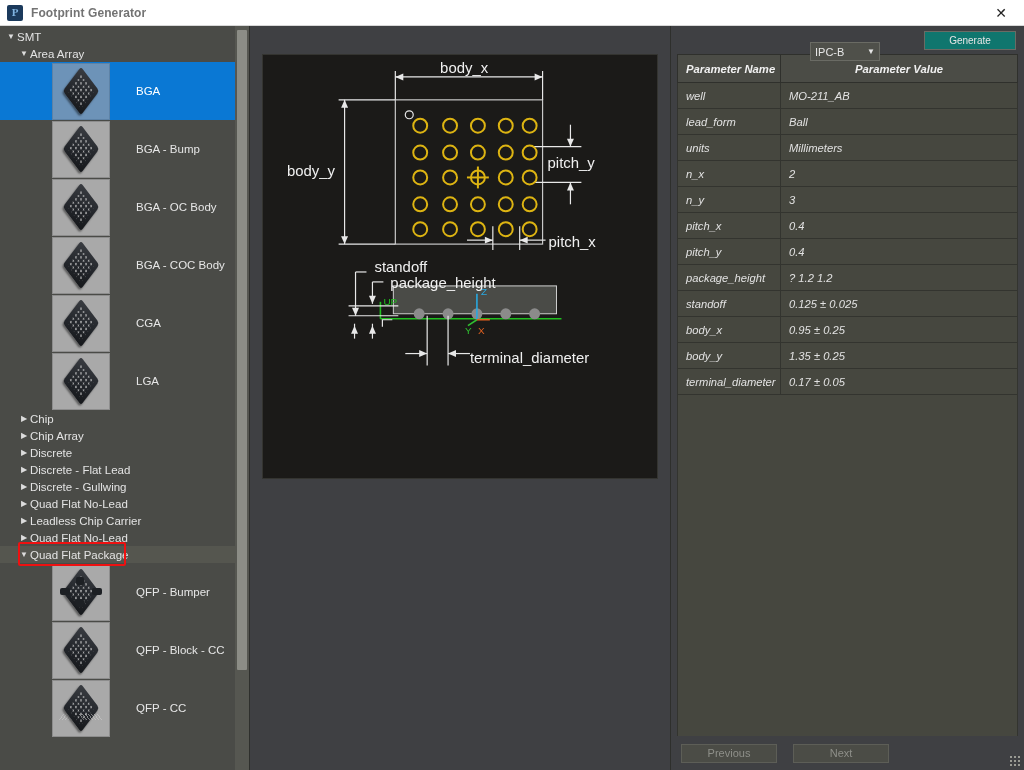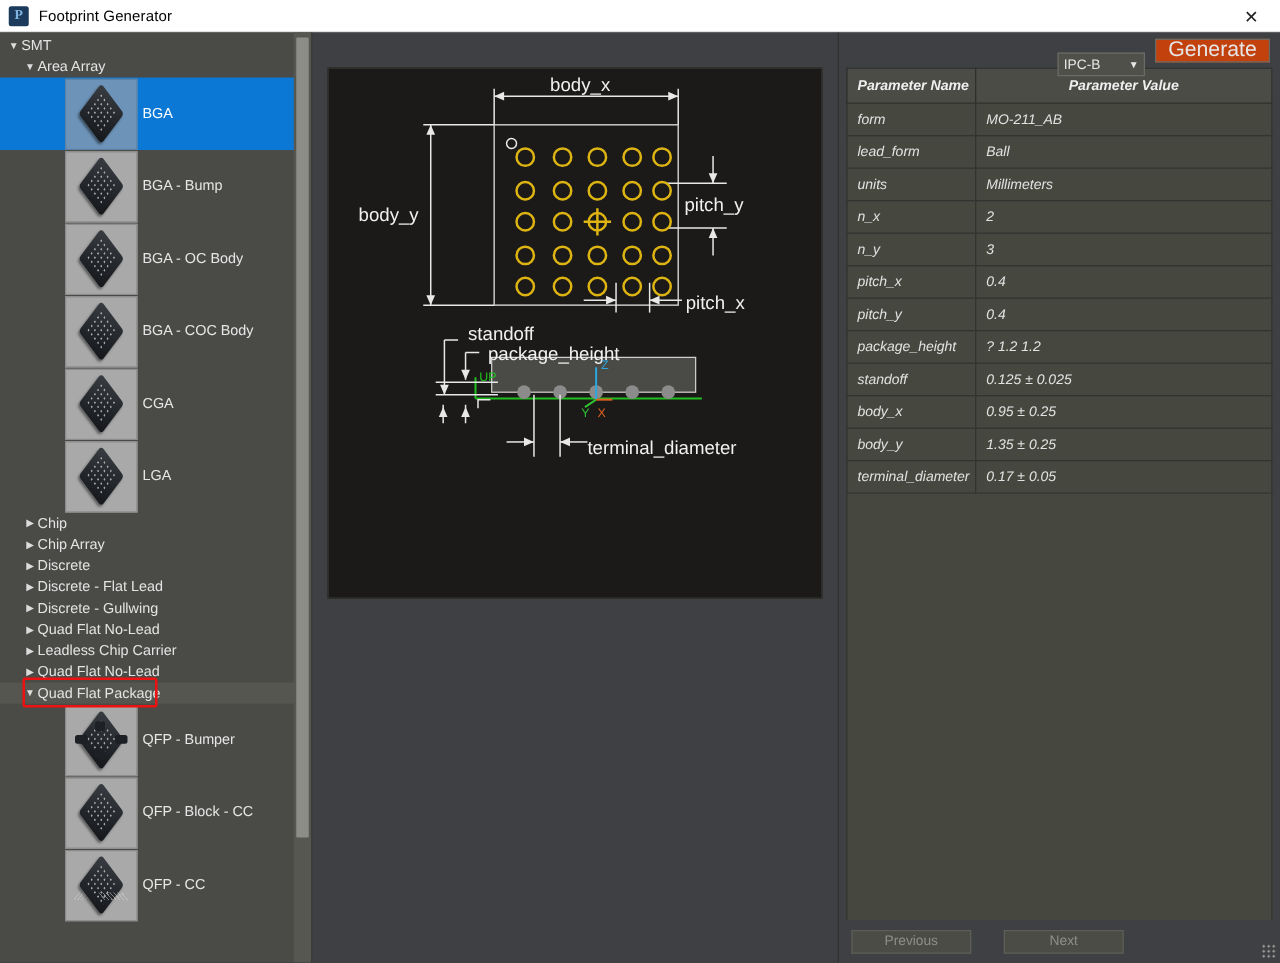--- a/index.html
+++ b/index.html
@@ -17,21 +17,21 @@
   }
   .titlebar-icon {
     width: 16px; height: 16px; margin-left: 7px; margin-right: 8px;
     background: #1b3a5c; border-radius: 2px; position: relative;
     display: flex; align-items: center; justify-content: center;
   }
   .titlebar-icon span {
     color: #7fb3e0; font-size: 11px; font-weight: bold; line-height: 1;
     font-family: "Liberation Serif", serif;
   }
-  .titlebar-title { font-size: 12px; color: #000000; letter-spacing: .1px; }
+  .titlebar-title { font-size: 12px; color: #737373; letter-spacing: .1px; font-weight: bold; }
   .titlebar-spacer { flex: 1; }
   .close-btn {
     width: 46px; height: 25px; display: flex; align-items: center; justify-content: center;
     color: #222; font-size: 14px; cursor: pointer;
   }
 
   
   .body { flex: 1; display: flex; background: #3f4043; min-height: 0; }
 
   
@@ -62,21 +62,21 @@
     padding-left: 52px; position: relative;
   }
   .leaf.selected { background: #0a78d4; }
   .leaf-tile {
     width: 58px; height: 57px; background: #a9a9a9; flex: 0 0 58px;
     display: flex; align-items: center; justify-content: center;
     border: 1px solid #8d8d8d;
   }
   .leaf.selected .leaf-tile { background: #6d93b8; border-color: #5d82a6; }
   .leaf-label {
-    font-size: 11.5px; color: #e6e6e6; margin-left: 4px; white-space: nowrap;
+    font-size: 11.5px; color: #e6e6e6; margin-left: 26px; white-space: nowrap;
   }
   .leaf.selected .leaf-label { color: #ffffff; }
 
   
   .chip {
     width: 42px; height: 30px; position: relative;
   }
   .chip .dia {
     position: absolute; left: 50%; top: 50%;
     width: 30px; height: 30px; margin: -15px 0 0 -15px;
@@ -147,40 +147,40 @@
     height: 28px; flex: 0 0 28px; display: flex; align-items: center;
     justify-content: flex-end; padding-right: 8px; gap: 8px;
   }
   .combo {
     width: 70px; height: 19px; background: #4f504a; border: 1px solid #6a6b64;
     color: #e6e6e6; font-size: 11px; display: flex; align-items: center;
     padding: 0 4px; cursor: pointer; position: relative; margin-top: 23px;
   }
   .combo .caret { margin-left: auto; font-size: 8px; }
   .btn {
-    height: 19px; min-width: 92px; background: #c2410c; border: 1px solid #6a6b64;
-    color: #e6e6e6; font-size: 17px; display: flex; align-items: center;
-    justify-content: center; cursor: pointer;
+    height: 19px; min-width: 92px; background: #0f766e; border: 1px solid #6a6b64;
+    color: #e6e6e6; font-size: 10px; display: flex; align-items: center;
+    justify-content: center; cursor: pointer; margin-left: 36px;
   }
   .table-wrap { flex: 1; overflow: hidden; padding: 0 6px 0 6px; min-height: 0; }
   table.params { width: 100%; border-collapse: collapse; table-layout: fixed; font-style: italic; }
   table.params th {
     background: #4b4c46; color: #f0f0f0; font-size: 11.3px; font-weight: bold;
     height: 28px; border: 1px solid #2f302c; text-align: center;
   }
   table.params th.pn { width: 103px; text-align: left; padding-left: 8px; }
   table.params td {
     background: #46473f; color: #e2e2e2; font-size: 11.2px; height: 26px;
     border: 1px solid #33342f; padding-left: 8px; white-space: nowrap;
     overflow: hidden; text-overflow: ellipsis;
   }
   .table-filler { background: #46473f; height: 100%; border: 1px solid #33342f; border-top: none; }
   .right-footer {
     height: 34px; flex: 0 0 34px; display: flex; align-items: center;
-    gap: 26px; padding-left: 10px; text-align: center;
+    gap: 16px; padding-left: 10px; text-align: center;
   }
   .btn-nav {
     width: 96px; height: 19px; background: #4b4c46; border: 1px solid #5d5e57;
     color: #8e8f89; font-size: 11px; display: flex; align-items: center;
     justify-content: center; cursor: default;
   }
   .grip {
     position: absolute; right: 3px; bottom: 3px; width: 12px; height: 12px;
     background-image: radial-gradient(#9a9b94 32%, transparent 34%);
     background-size: 4px 4px;
@@ -484,21 +484,21 @@
       <div class="table-wrap">
         <table class="params">
           <thead>
             <tr>
               <th class="pn">Parameter Name</th>
               <th>Parameter Value</th>
             </tr>
           </thead>
           <tbody id="params-body">
               <tr>
-                <td>form</td>
+                <td>well</td>
                 <td>MO-211_AB</td>
               </tr>
               <tr>
                 <td>lead_form</td>
                 <td>Ball</td>
               </tr>
               <tr>
                 <td>units</td>
                 <td>Millimeters</td>
               </tr>

